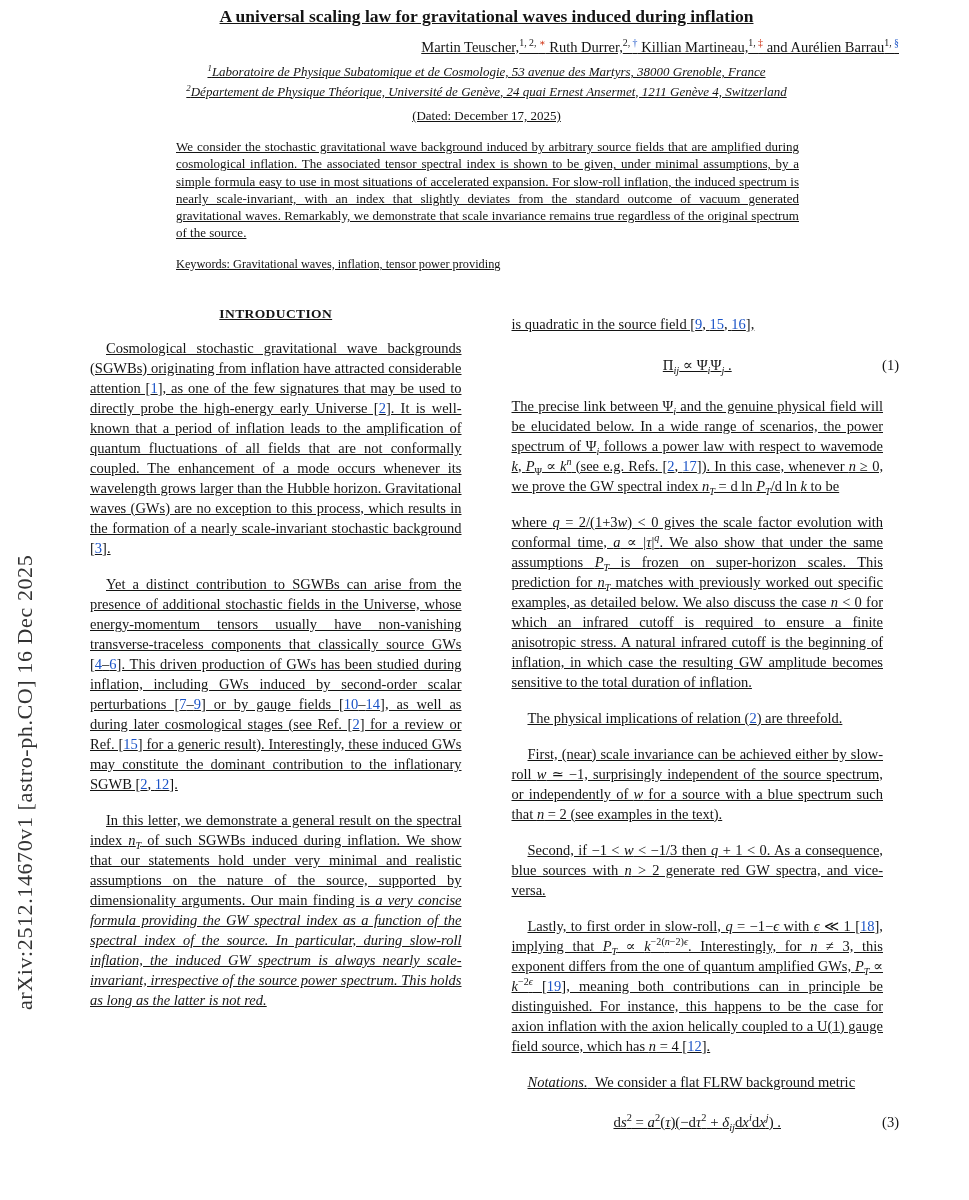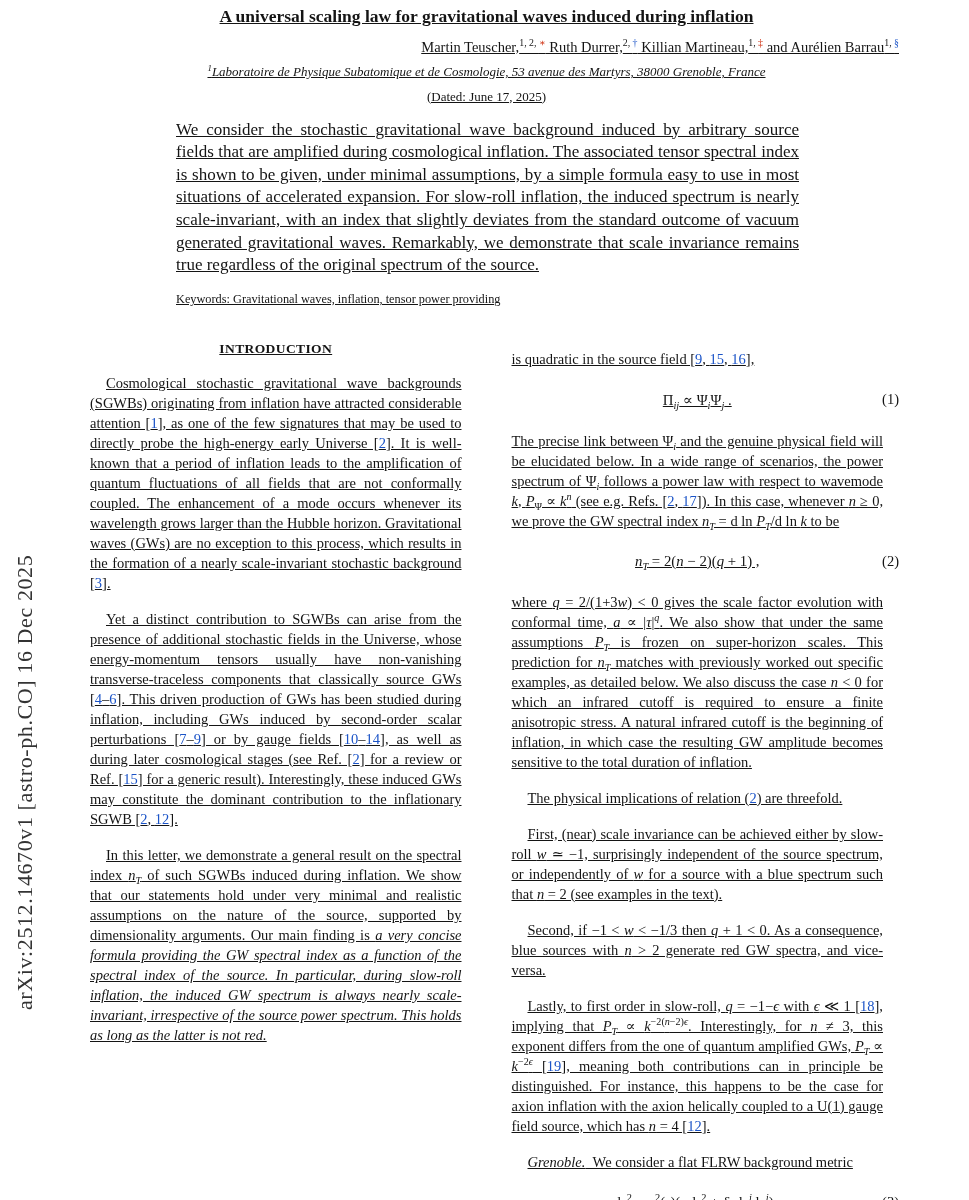--- a/index.html
+++ b/index.html
@@ -22,21 +22,21 @@
 
   .authors { text-align:right; font-size:14.5px; margin-top:12px; }
   .authors sup, .affil sup { font-size:68%; }
   sup, sub { line-height:0; font-size:70%; }
 
   .affils { margin-top:6px; }
   .affil { text-align:center; font-style:italic; font-size:13px; line-height:1.5; }
   .date { text-align:center; font-size:13px; margin-top:7px; }
 
   .abstract {
-    margin:14px 100px 0 102px; font-size:17px; line-height:1.33;
+    margin:14px 100px 0 102px; font-size:13px; line-height:1.33;
     text-align:justify;
   }
   .keywords { margin:15px 100px 0 102px; font-size:12.3px; }
 
   .columns { display:flex; gap:18px; margin-top:26px; }
   .col { flex:1; min-width:0; }
 
   .section-heading {
     text-align:center; font-weight:bold; font-size:13.5px;
     letter-spacing:0.4px; margin:8px 0 14px 0;
@@ -46,42 +46,43 @@
     font-size:14.5px; line-height:1.38; text-align:justify;
     text-indent:16px; margin:16px;
   }
   .noindent { text-indent:0; }
 
   .cite { color:#1a53c7; }
   .mark { font-style:normal; }
   .mr { color:#cc2200; }
   .mb { color:#1a53c7; }
 
-  .equation { position:relative; display:flex; align-items:flex-start; margin:22px 0; }
+  .equation { position:relative; display:flex; align-items:flex-end; margin:22px 0; }
   .eq-body { flex:1; text-align:center; font-size:14.8px; }
   .eq-num { position:absolute; right:0; font-size:14.5px; }
 </style>
 </head>
 <body>
 
 <div class="page">
 
   <div class="arxiv-banner">arXiv:2512.14670v1  [astro-ph.CO]  16 Dec 2025</div>
 
   <div class="content">
 
     <h1 class="title">A universal scaling law for gravitational waves induced during inflation</h1>
 
     <div class="authors">Martin Teuscher,<sup>1, 2, <span class="mark mr">∗</span></sup> Ruth Durrer,<sup>2, <span class="mark mb">†</span></sup> Killian Martineau,<sup>1, <span class="mark mr">‡</span></sup> and Aurélien Barrau<sup>1, <span class="mark mb">§</span></sup></div>
 
     <div class="affils">
       <div class="affil"><sup>1</sup>Laboratoire de Physique Subatomique et de Cosmologie, 53 avenue des Martyrs, 38000 Grenoble, France</div>
+      <div class="affil"><sup>2</sup>Département de Physique Théorique, Université de Genève, 24 quai Ernest Ansermet, 1211 Genève 4, Switzerland</div>
     </div>
 
-    <div class="date">(Dated: June 17, 2025)</div>
+    <div class="date">(Dated: December 17, 2025)</div>
 
     <div class="abstract">We consider the stochastic gravitational wave background induced by arbitrary source fields that are amplified during cosmological inflation. The associated tensor spectral index is shown to be given, under minimal assumptions, by a simple formula easy to use in most situations of accelerated expansion. For slow-roll inflation, the induced spectrum is nearly scale-invariant, with an index that slightly deviates from the standard outcome of vacuum generated gravitational waves. Remarkably, we demonstrate that scale invariance remains true regardless of the original spectrum of the source.</div>
 
     <div class="keywords">Keywords: Gravitational waves, inflation, tensor power providing</div>
 
     <div class="columns">
 
       <div class="col">
         <h2 class="section-heading">INTRODUCTION</h2>
         <p class="para">Cosmological stochastic gravitational wave backgrounds (SGWBs) originating from inflation have attracted considerable attention [<span class="cite">1</span>], as one of the few signatures that may be used to directly probe the high-energy early Universe [<span class="cite">2</span>]. It is well-known that a period of inflation leads to the amplification of quantum fluctuations of all fields that are not conformally coupled. The enhancement of a mode occurs whenever its wavelength grows larger than the Hubble horizon. Gravitational waves (GWs) are no exception to this process, which results in the formation of a nearly scale-invariant stochastic background [<span class="cite">3</span>].</p>
@@ -92,31 +93,27 @@
       <div class="col">
         <p class="para noindent">is quadratic in the source field [<span class="cite">9</span>, <span class="cite">15</span>, <span class="cite">16</span>],</p>
 
         <div class="equation">
           <span class="eq-body">Π<sub><i>ij</i></sub> ∝ Ψ<sub><i>i</i></sub>Ψ<sub><i>j</i></sub> .</span>
           <span class="eq-num">(1)</span>
         </div>
 
         <p class="para noindent">The precise link between Ψ<sub><i>i</i></sub> and the genuine physical field will be elucidated below. In a wide range of scenarios, the power spectrum of Ψ<sub><i>i</i></sub> follows a power law with respect to wavemode <i>k</i>, <i>P</i><sub>Ψ</sub> ∝ <i>k<sup>n</sup></i> (see e.g. Refs. [<span class="cite">2</span>, <span class="cite">17</span>]). In this case, whenever <i>n</i> ≥ 0, we prove the GW spectral index <i>n<sub>T</sub></i> = d ln <i>P<sub>T</sub></i>/d ln <i>k</i> to be</p>
 
-        <div class="equation">
-          <span class="eq-body"><i>n<sub>T</sub></i> = 2(<i>n</i> − 2)(<i>q</i> + 1) ,</span>
-          <span class="eq-num">(2)</span>
-        </div>
 
         <p class="para noindent">where <i>q</i> = 2/(1+3<i>w</i>) &lt; 0 gives the scale factor evolution with conformal time, <i>a</i> ∝ |<i>τ</i>|<sup><i>q</i></sup>. We also show that under the same assumptions <i>P<sub>T</sub></i> is frozen on super-horizon scales. This prediction for <i>n<sub>T</sub></i> matches with previously worked out specific examples, as detailed below. We also discuss the case <i>n</i> &lt; 0 for which an infrared cutoff is required to ensure a finite anisotropic stress. A natural infrared cutoff is the beginning of inflation, in which case the resulting GW amplitude becomes sensitive to the total duration of inflation.</p>
         <p class="para">The physical implications of relation (<span class="cite">2</span>) are threefold.</p>
         <p class="para">First, (near) scale invariance can be achieved either by slow-roll <i>w</i> ≃ −1, surprisingly independent of the source spectrum, or independently of <i>w</i> for a source with a blue spectrum such that <i>n</i> = 2 (see examples in the text).</p>
         <p class="para">Second, if −1 &lt; <i>w</i> &lt; −1/3 then <i>q</i> + 1 &lt; 0. As a consequence, blue sources with <i>n</i> &gt; 2 generate red GW spectra, and vice-versa.</p>
         <p class="para">Lastly, to first order in slow-roll, <i>q</i> = −1−<i>ϵ</i> with <i>ϵ</i> ≪ 1 [<span class="cite">18</span>], implying that <i>P<sub>T</sub></i> ∝ <i>k</i><sup>−2(<i>n</i>−2)<i>ϵ</i></sup>. Interestingly, for <i>n</i> ≠ 3, this exponent differs from the one of quantum amplified GWs, <i>P<sub>T</sub></i> ∝ <i>k</i><sup>−2<i>ϵ</i></sup> [<span class="cite">19</span>], meaning both contributions can in principle be distinguished. For instance, this happens to be the case for axion inflation with the axion helically coupled to a U(1) gauge field source, which has <i>n</i> = 4 [<span class="cite">12</span>].</p>
-        <p class="para"><i>Grenoble.</i>&nbsp;&nbsp;We consider a flat FLRW background metric</p>
+        <p class="para"><i>Notations.</i>&nbsp;&nbsp;We consider a flat FLRW background metric</p>
 
         <div class="equation">
           <span class="eq-body">d<i>s</i><sup>2</sup> = <i>a</i><sup>2</sup>(<i>τ</i>)(−d<i>τ</i><sup>2</sup> + <i>δ<sub>ij</sub></i>d<i>x<sup>i</sup></i>d<i>x<sup>j</sup></i>) .</span>
           <span class="eq-num">(3)</span>
         </div>
       </div>
 
     </div>
   </div>
 </div>

